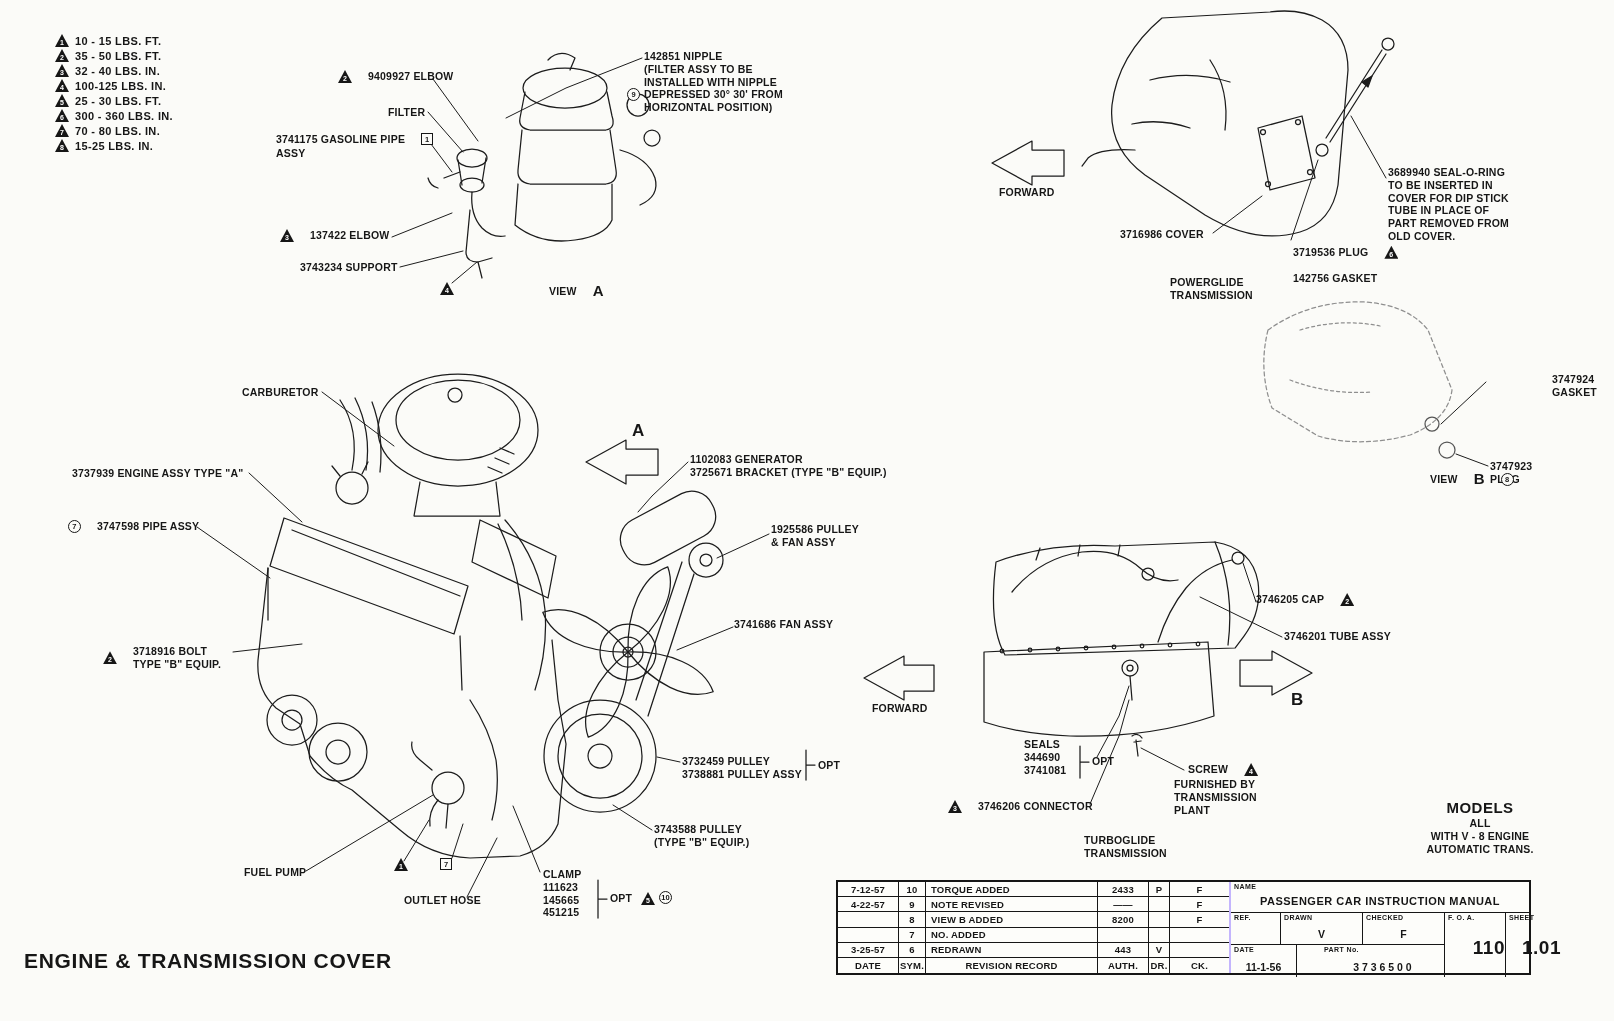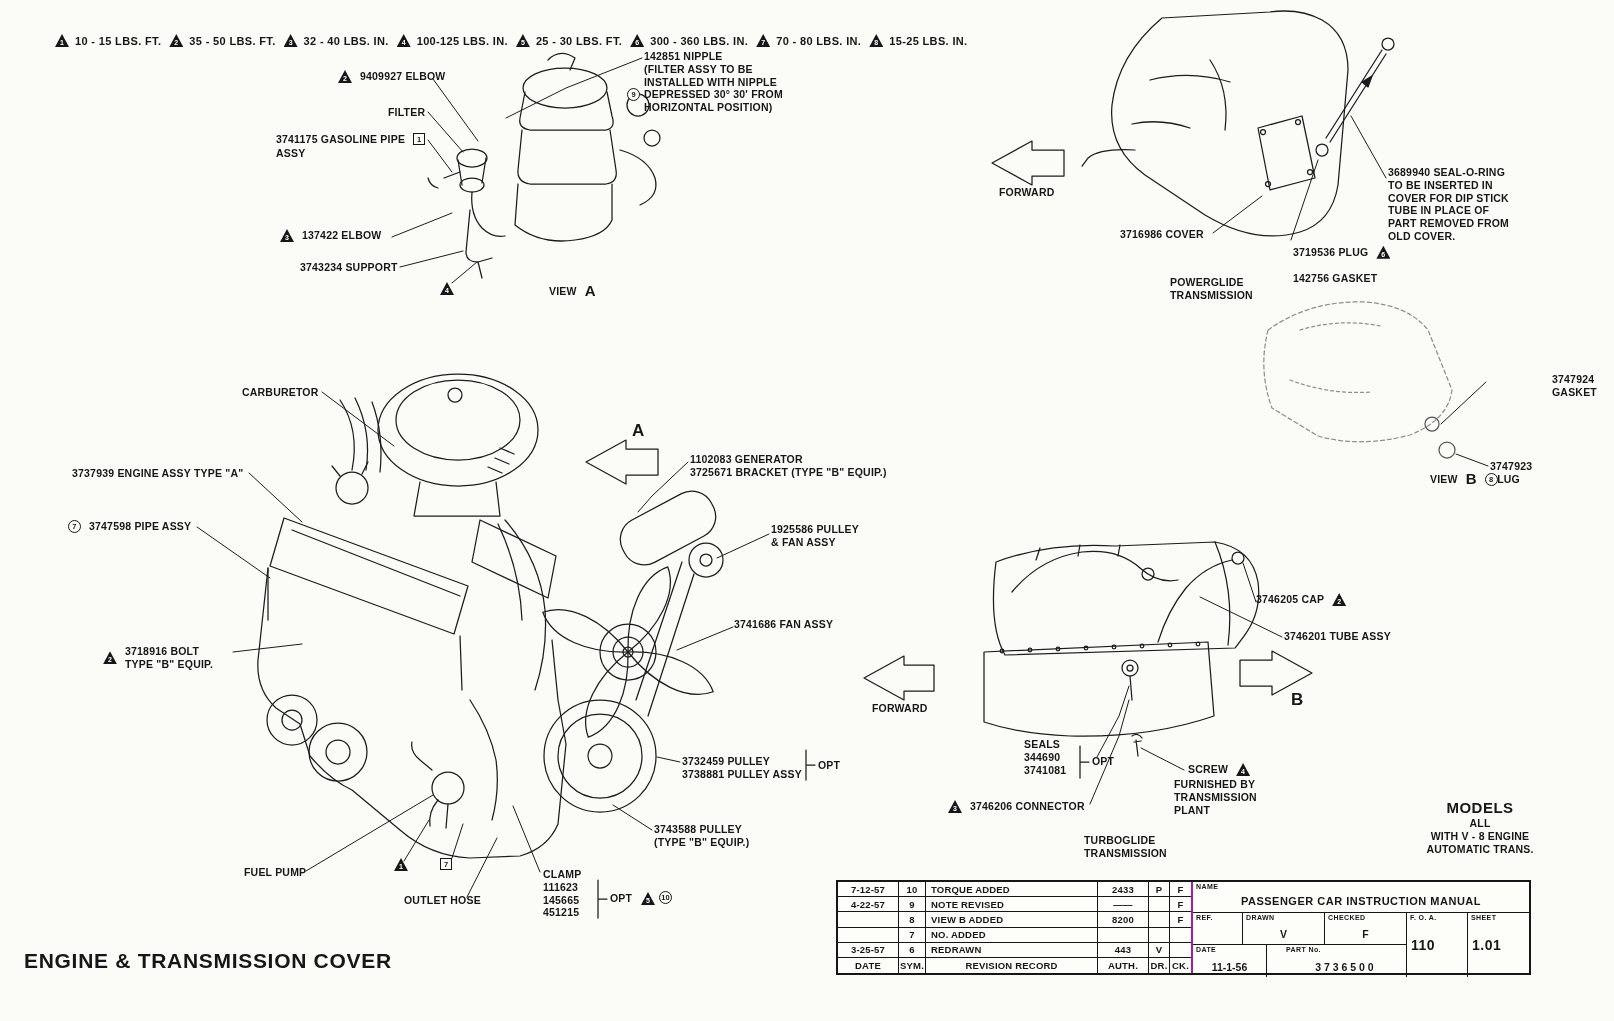--- a/index.html
+++ b/index.html
@@ -3,68 +3,68 @@
 <meta charset="utf-8">
 <style>
   *{box-sizing:border-box;margin:0;padding:0}
   html,body{width:1614px;height:1021px}
   body{position:relative;overflow:hidden;background:#fbfbf8;color:#161616;
        font-family:"Liberation Sans",sans-serif;}
   .sheet{position:absolute;inset:0}
   svg.art{position:absolute;left:0;top:0}
   .lbl{position:absolute;font-weight:700;font-size:10.5px;line-height:1.22;
        letter-spacing:.2px;white-space:pre-line}
-  .row{display:flex;align-items:center;gap:8px}
+  .row{display:flex;align-items:center;gap:16px}
   .tri{display:inline-flex;align-items:flex-end;justify-content:center;flex:none;
        width:14px;height:13px;background:#161616;color:#fff;
        clip-path:polygon(50% 0,0 100%,100% 100%);
        font-size:7px;font-weight:700;line-height:1;padding-bottom:1px}
   .circn{display:inline-flex;align-items:center;justify-content:center;flex:none;
        width:13px;height:13px;border:1.4px solid #161616;border-radius:50%;
        font-size:7.5px;font-weight:700;background:#fbfbf8}
   .boxn{display:inline-flex;align-items:center;justify-content:center;flex:none;
        width:12px;height:12px;border:1.4px solid #161616;
        font-size:7.5px;font-weight:700;background:#fbfbf8}
-  .legend{position:absolute;left:55px;top:34px;display:flex;flex-direction:row;gap:8px}
+  .legend{position:absolute;left:55px;top:34px;display:flex;flex-direction:column;gap:2px}
   .legend .row{gap:6px}
   .legend .lt{font-weight:700;font-size:11px;letter-spacing:.35px}
   .bigletter{position:absolute;font-weight:700;font-size:17px;letter-spacing:.5px}
   .ctr{text-align:left}
   .models{position:absolute;left:1420px;top:799px;width:120px;text-align:center}
   .models .mh{font-size:15px;font-weight:700;letter-spacing:.5px}
   .models .ml{font-size:10.5px;font-weight:700;margin-top:1px;letter-spacing:.2px}
   .sheet-title{position:absolute;left:24px;top:949px;font-size:21px;font-weight:700;letter-spacing:.7px}
   
   .rtable{position:absolute;left:836px;top:880px;width:695px;height:95px;
           border:2.2px solid #161616;display:flex;background:#fdfdfa}
-  .rt-left{width:355px;display:grid;grid-template-columns:61px 27px 172px 51px 21px 1fr;
-           grid-template-rows:repeat(6,1fr);border-right:2px solid #a21caf}
+  .rt-left{width:393px;display:grid;grid-template-columns:61px 27px 172px 51px 21px 1fr;
+           grid-template-rows:repeat(6,1fr);border-right:2px solid #c4b5fd}
   .rc{border-right:1px solid #161616;border-bottom:1px solid #161616;
       font-size:9.5px;font-weight:700;display:flex;align-items:center;justify-content:center;
       overflow:hidden;white-space:nowrap;letter-spacing:.2px}
   .rc.rec{justify-content:flex-start;padding-left:5px}
   .rc.c6{border-right:none}
   .rc.last{border-bottom:none}
   .rt-right{flex:1;position:relative;font-weight:700}
   .cap{position:absolute;top:1px;left:3px;font-size:7px;font-weight:700;letter-spacing:.4px}
   .rt-name{position:absolute;left:0;right:0;top:0;height:31px;border-bottom:1px solid #161616}
   .rt-name .nval{position:absolute;left:0;right:0;top:13px;text-align:center;
                  font-size:11px;letter-spacing:.5px}
   .rt-ref{position:absolute;left:0;top:31px;width:50px;height:32px;
           border-right:1px solid #161616;border-bottom:1px solid #161616}
   .rt-drawn{position:absolute;left:50px;top:31px;width:82px;height:32px;
           border-right:1px solid #161616;border-bottom:1px solid #161616}
   .rt-checked{position:absolute;left:132px;top:31px;width:82px;height:32px;
           border-right:1px solid #161616;border-bottom:1px solid #161616}
-  .rt-date{position:absolute;left:0;top:63px;width:74px;height:32px;border-right:1px solid #161616}
+  .rt-date{position:absolute;left:0;top:63px;width:66px;height:32px;border-right:1px solid #161616}
   .rt-part{position:absolute;left:90px;top:63px;width:124px;height:32px;border-right:1px solid #161616}
   .rt-foa{position:absolute;left:214px;top:31px;width:61px;height:64px;border-right:1px solid #161616}
   .rt-sheet{position:absolute;left:275px;top:31px;right:0;height:64px}
   .cellval{position:absolute;left:0;right:0;bottom:4px;text-align:center;font-size:10.5px}
-  .bigval{position:absolute;left:4px;right:0;top:24px;text-align:left;font-size:14px;letter-spacing:.5px}
+  .bigval{position:absolute;left:16px;right:0;top:24px;text-align:right;font-size:19px;letter-spacing:.5px}
 </style>
 </head>
 <body>
 
 <div class="sheet">
 
   <svg class="art" width="1614" height="1021" viewBox="0 0 1614 1021">
     <g fill="none" stroke="#1c1c1c" stroke-width="1.25" stroke-linecap="round" stroke-linejoin="round">
 
       <g>

